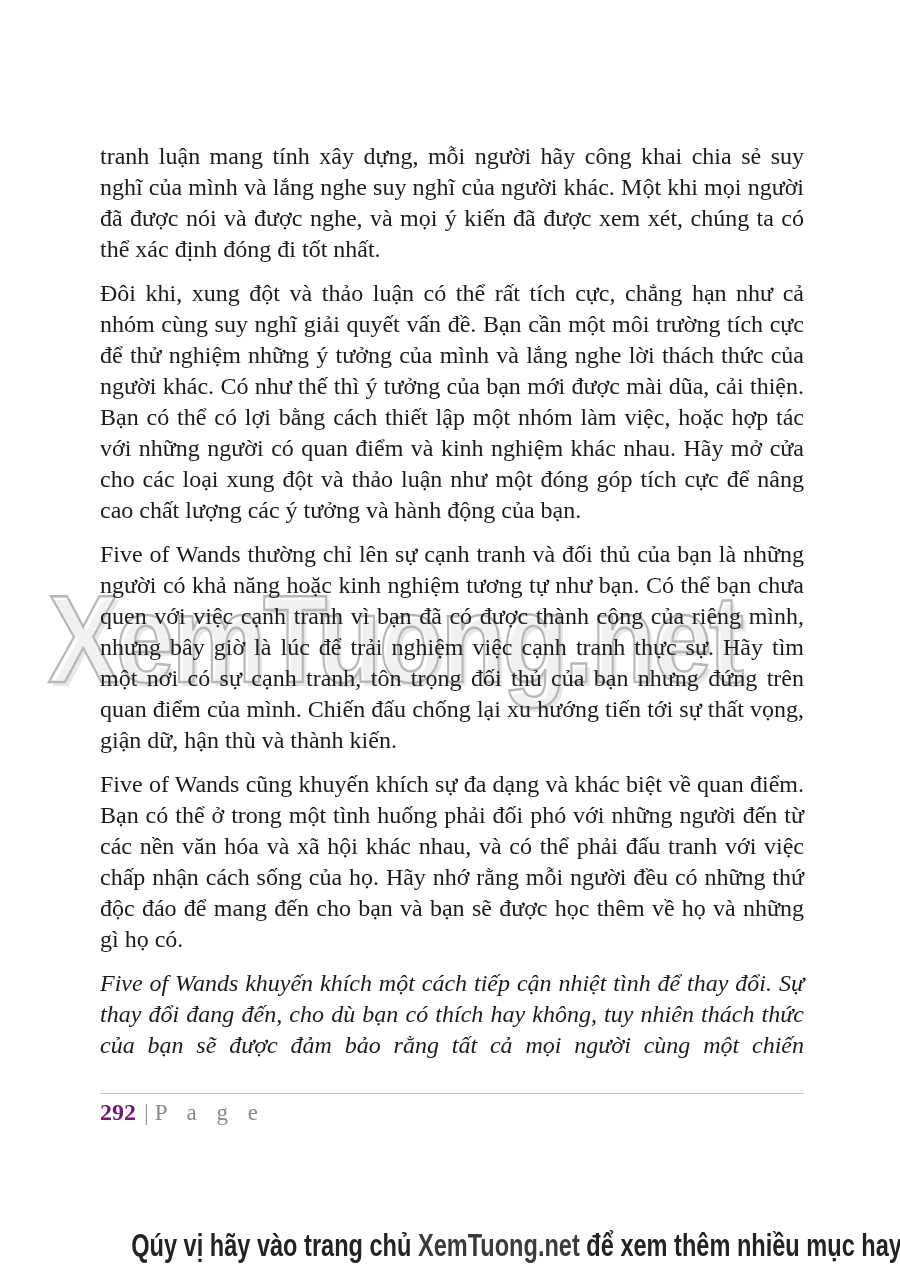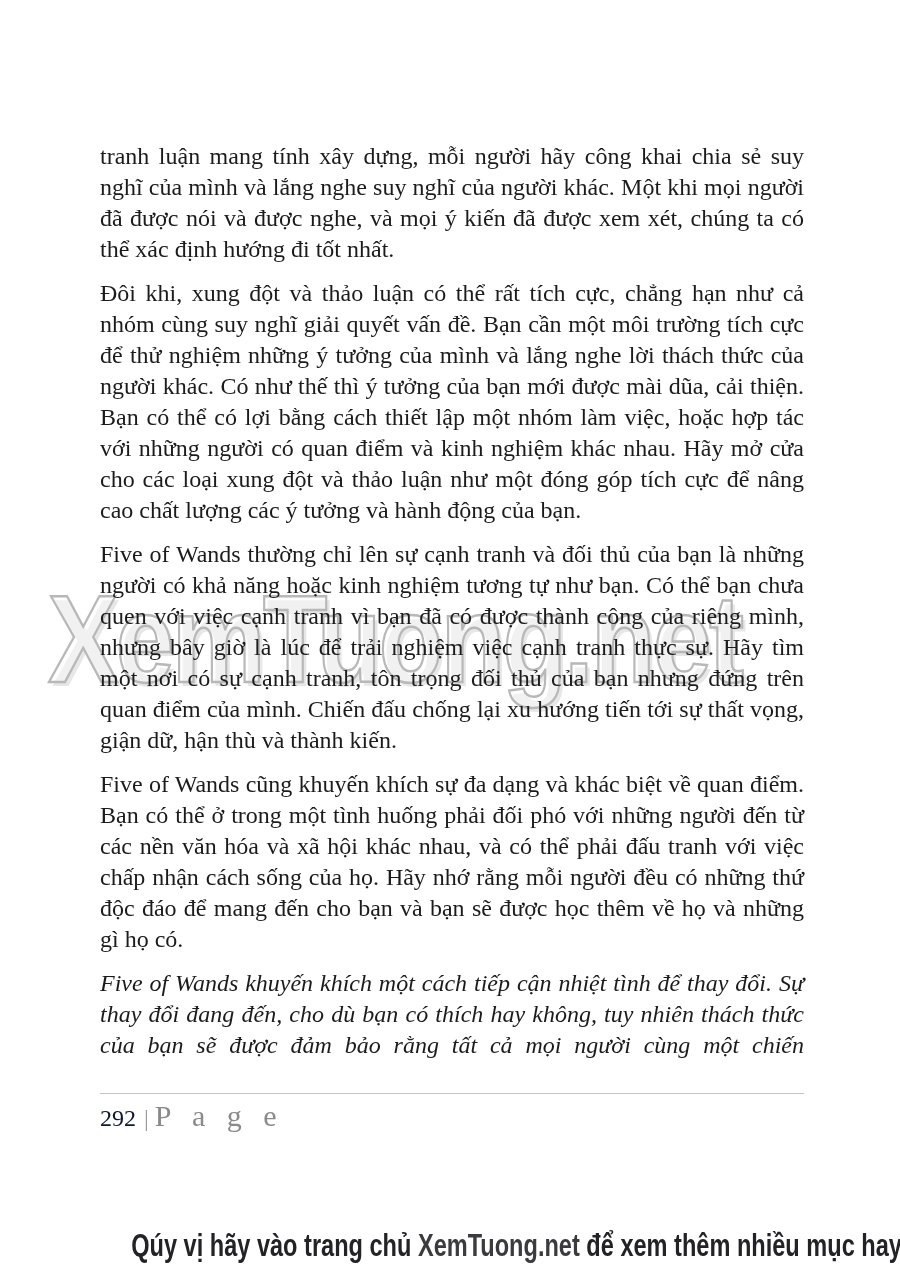--- a/index.html
+++ b/index.html
@@ -50,23 +50,23 @@
     z-index:1;
   }
   .page-footer{
     position:absolute;
     left:100px;top:1099px;
     z-index:1;
     font-size:24px;
     color:#141414;
     white-space:nowrap;
   }
-  .page-footer .num{font-weight:normal;color:#0f172a;margin-top:44px;}
+  .page-footer .num{font-weight:bold;color:#701a75;margin-top:44px;}
   .page-footer .sep{color:#9a9a9a;padding:0 6px 0 8px;}
-  .page-footer .lbl{color:#8a8a8a;letter-spacing:7px;font-size:30px;}
+  .page-footer .lbl{color:#8a8a8a;letter-spacing:7px;font-size:23px;}
   
   .tagline{
     position:absolute;
     left:0;top:1228px;
     width:900px;
     z-index:1;
     text-align:center;
   }
   .tagline-inner{
     display:inline-block;
@@ -82,21 +82,21 @@
   .tagline-inner .site{color:#3b3b3f;}
 </style>
 </head>
 <body>
 
 <div class="page">
 
   <div class="watermark">XemTuong.net</div>
 
   <div class="content">
-    <p>tranh luận mang tính xây dựng, mỗi người hãy công khai chia sẻ suy nghĩ của mình và lắng nghe suy nghĩ của người khác. Một khi mọi người đã được nói và được nghe, và mọi ý kiến đã được xem xét, chúng ta có thể xác định hướng đi tốt nhất.</p>
+    <p>tranh luận mang tính xây dựng, mỗi người hãy công khai chia sẻ suy nghĩ của mình và lắng nghe suy nghĩ của người khác. Một khi mọi người đã được nói và được nghe, và mọi ý kiến đã được xem xét, chúng ta có thể xác định đóng đi tốt nhất.</p>
     <p>Đôi khi, xung đột và thảo luận có thể rất tích cực, chẳng hạn như cả nhóm cùng suy nghĩ giải quyết vấn đề. Bạn cần một môi trường tích cực để thử nghiệm những ý tưởng của mình và lắng nghe lời thách thức của người khác. Có như thế thì ý tưởng của bạn mới được mài dũa, cải thiện. Bạn có thể có lợi bằng cách thiết lập một nhóm làm việc, hoặc hợp tác với những người có quan điểm và kinh nghiệm khác nhau. Hãy mở cửa cho các loại xung đột và thảo luận như một đóng góp tích cực để nâng cao chất lượng các ý tưởng và hành động của bạn.</p>
     <p>Five of Wands thường chỉ lên sự cạnh tranh và đối thủ của bạn là những người có khả năng hoặc kinh nghiệm tương tự như bạn. Có thể bạn chưa quen với việc cạnh tranh vì bạn đã có được thành công của riêng mình, nhưng bây giờ là lúc để trải nghiệm việc cạnh tranh thực sự. Hãy tìm một nơi có sự cạnh tranh, tôn trọng đối thủ của bạn nhưng đứng trên quan điểm của mình. Chiến đấu chống lại xu hướng tiến tới sự thất vọng, giận dữ, hận thù và thành kiến.</p>
     <p>Five of Wands cũng khuyến khích sự đa dạng và khác biệt về quan điểm. Bạn có thể ở trong một tình huống phải đối phó với những người đến từ các nền văn hóa và xã hội khác nhau, và có thể phải đấu tranh với việc chấp nhận cách sống của họ. Hãy nhớ rằng mỗi người đều có những thứ độc đáo để mang đến cho bạn và bạn sẽ được học thêm về họ và những gì họ có.</p>
     <p class="fill-last">Five of Wands khuyến khích một cách tiếp cận nhiệt tình để thay đổi. Sự thay đổi đang đến, cho dù bạn có thích hay không, tuy nhiên thách thức của bạn sẽ được đảm bảo rằng tất cả mọi người cùng một chiến</p>
   </div>
 
   <div class="divider"></div>
 
   <div class="page-footer">
     <span class="num">292</span><span class="sep">|</span><span class="lbl">P a g e</span>

